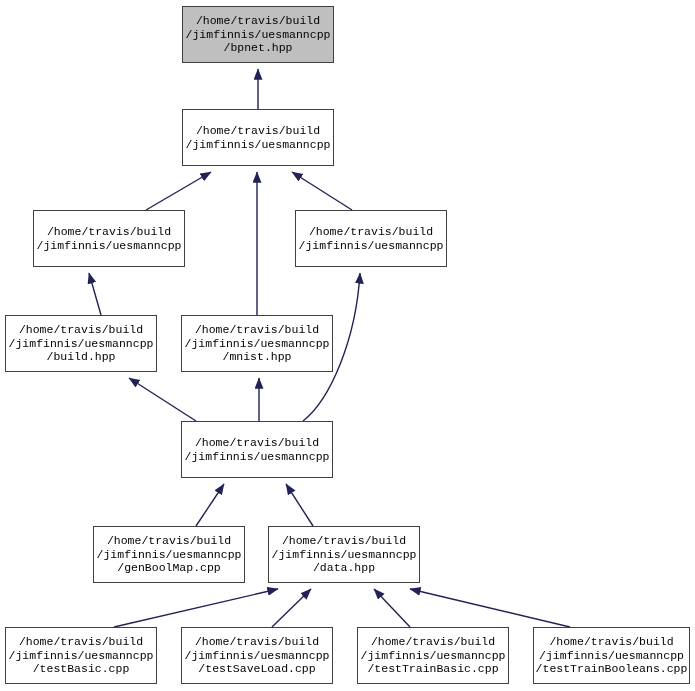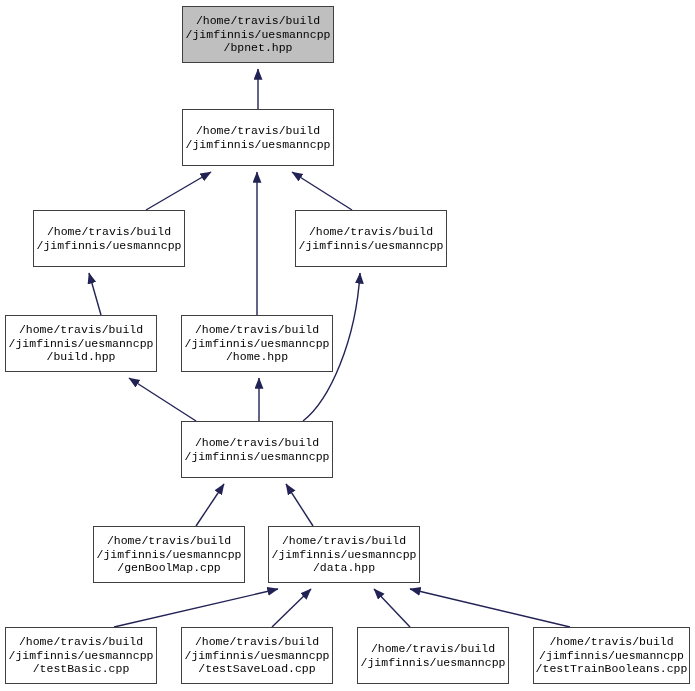--- a/index.html
+++ b/index.html
@@ -114,21 +114,21 @@
 
   <div class="node" style="left: 5px; top: 315px; width: 152px; height: 57px; background: rgb(255, 255, 255); border-color: rgb(64, 64, 64); color: rgb(0, 0, 0);">
     <span class="ln">/home/travis/build</span>
     <span class="ln">/jimfinnis/uesmanncpp</span>
     <span class="ln">/build.hpp</span>
   </div>
 
   <div class="node" style="left: 181px; top: 315px; width: 152px; height: 57px; background: rgb(255, 255, 255); border-color: rgb(64, 64, 64); color: rgb(0, 0, 0);">
     <span class="ln">/home/travis/build</span>
     <span class="ln">/jimfinnis/uesmanncpp</span>
-    <span class="ln">/home.hpp</span>
+    <span class="ln">/mnist.hpp</span>
   </div>
 
   <div class="node" style="left: 181px; top: 421px; width: 152px; height: 57px; background: rgb(255, 255, 255); border-color: rgb(64, 64, 64); color: rgb(0, 0, 0);">
     <span class="ln">/home/travis/build</span>
     <span class="ln">/jimfinnis/uesmanncpp</span>
   </div>
 
   <div class="node" style="left: 93px; top: 526px; width: 152px; height: 57px; background: rgb(255, 255, 255); border-color: rgb(64, 64, 64); color: rgb(0, 0, 0);">
     <span class="ln">/home/travis/build</span>
     <span class="ln">/jimfinnis/uesmanncpp</span>
@@ -149,20 +149,21 @@
 
   <div class="node" style="left: 181px; top: 627px; width: 152px; height: 57px; background: rgb(255, 255, 255); border-color: rgb(64, 64, 64); color: rgb(0, 0, 0);">
     <span class="ln">/home/travis/build</span>
     <span class="ln">/jimfinnis/uesmanncpp</span>
     <span class="ln">/testSaveLoad.cpp</span>
   </div>
 
   <div class="node" style="left: 357px; top: 627px; width: 152px; height: 57px; background: rgb(255, 255, 255); border-color: rgb(64, 64, 64); color: rgb(0, 0, 0);">
     <span class="ln">/home/travis/build</span>
     <span class="ln">/jimfinnis/uesmanncpp</span>
+    <span class="ln">/testTrainBasic.cpp</span>
   </div>
 
   <div class="node" style="left: 533px; top: 627px; width: 157px; height: 57px; background: rgb(255, 255, 255); border-color: rgb(64, 64, 64); color: rgb(0, 0, 0);">
     <span class="ln">/home/travis/build</span>
     <span class="ln">/jimfinnis/uesmanncpp</span>
     <span class="ln">/testTrainBooleans.cpp</span>
   </div>
 
 </div>
 

